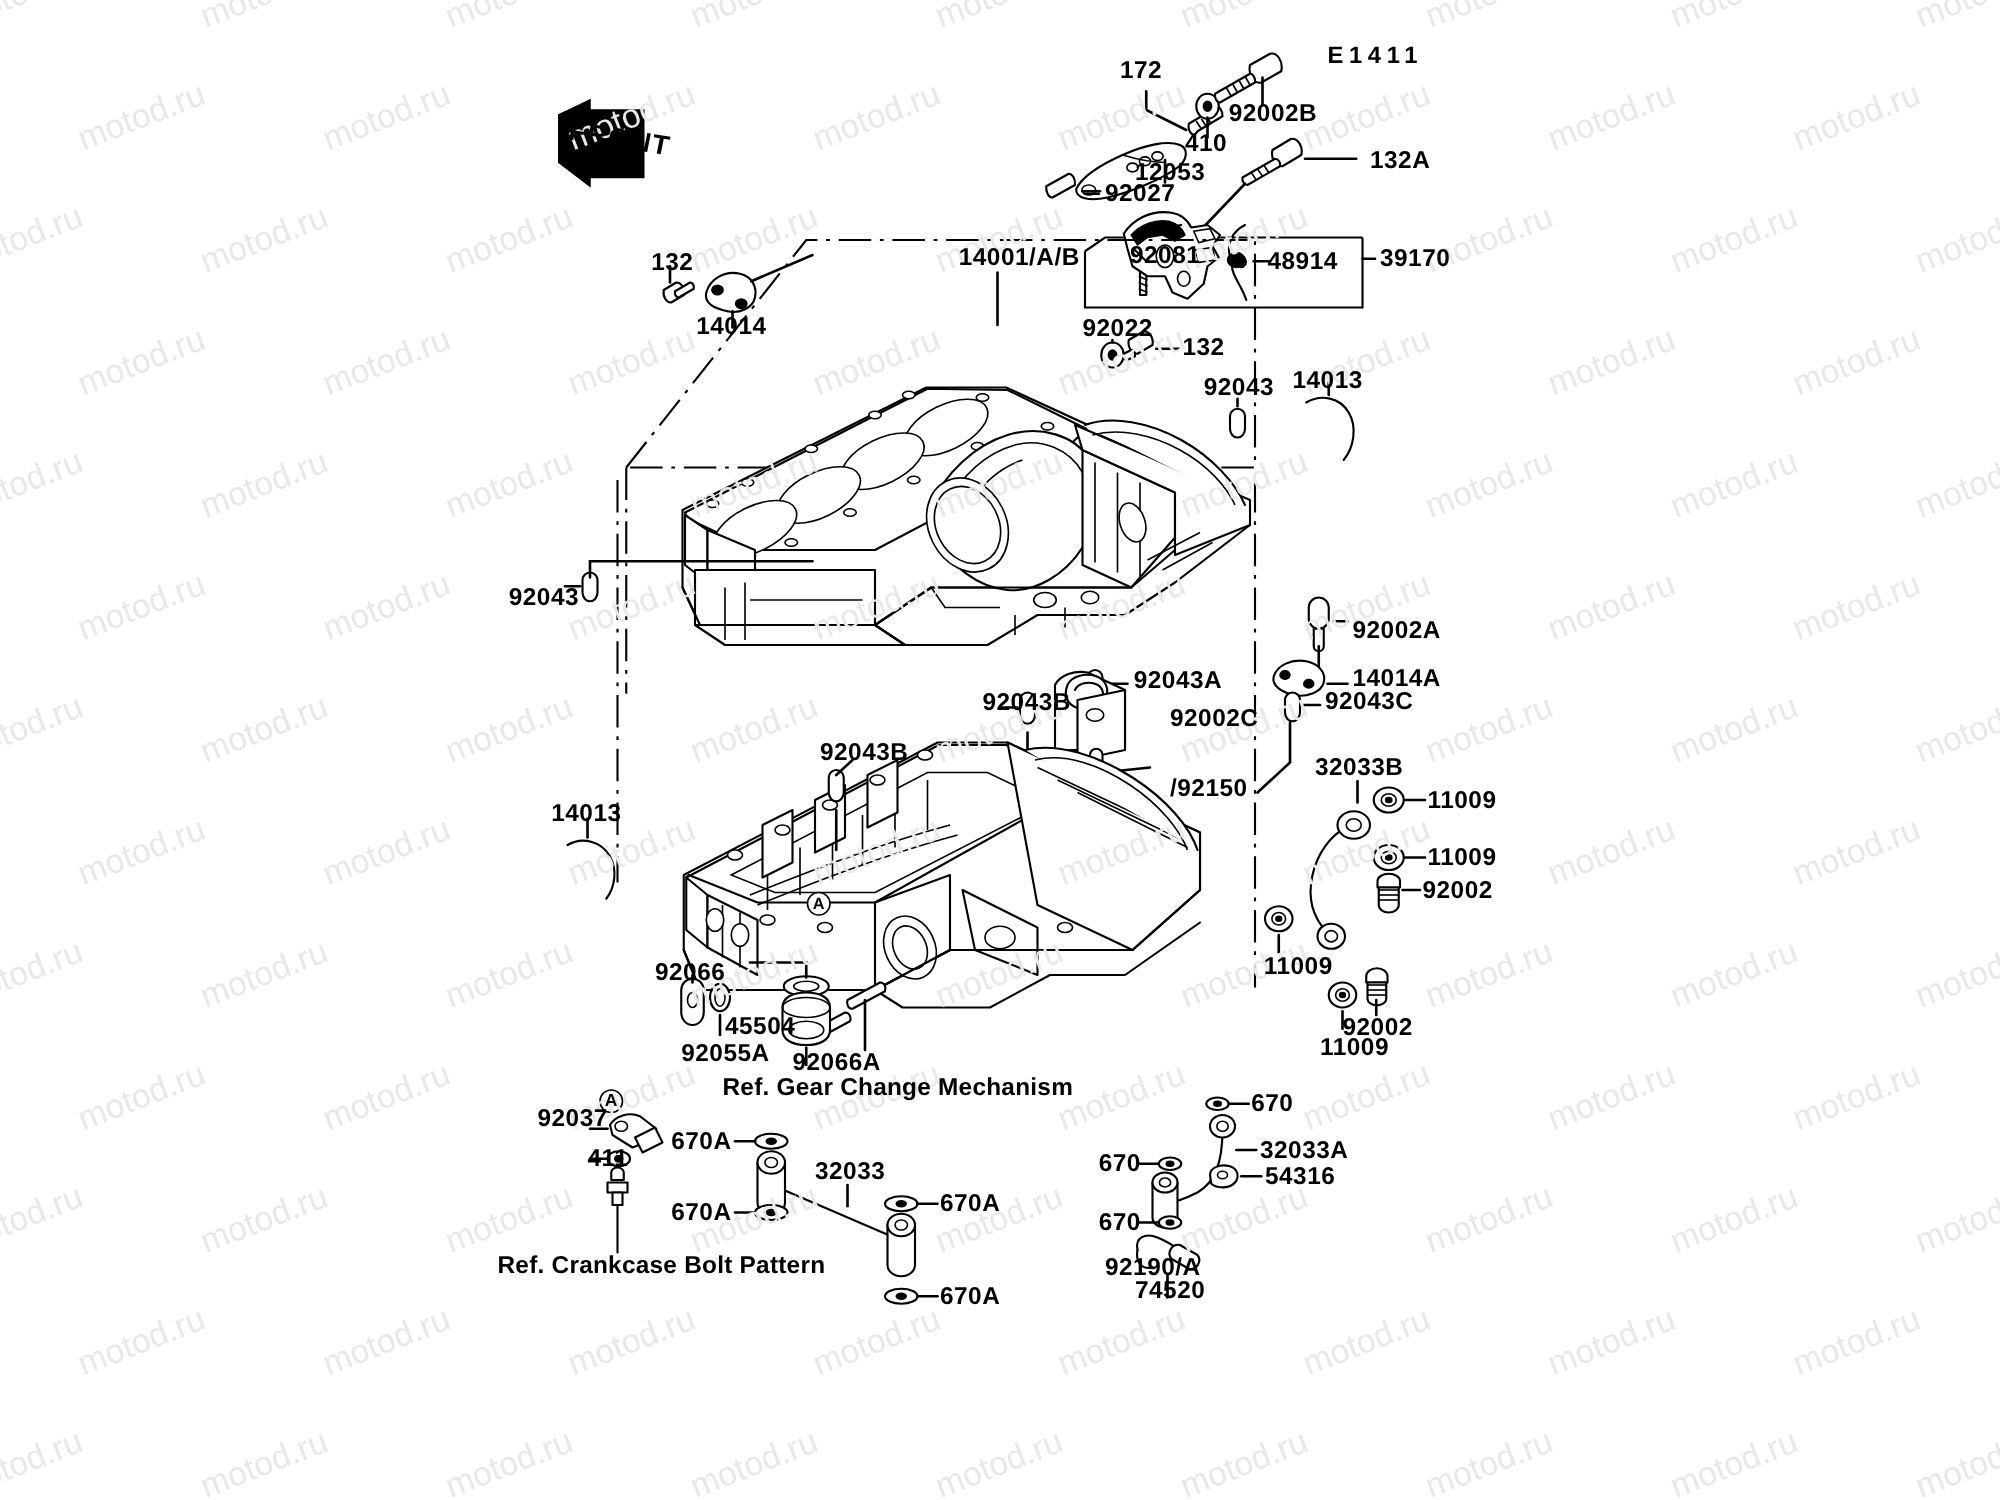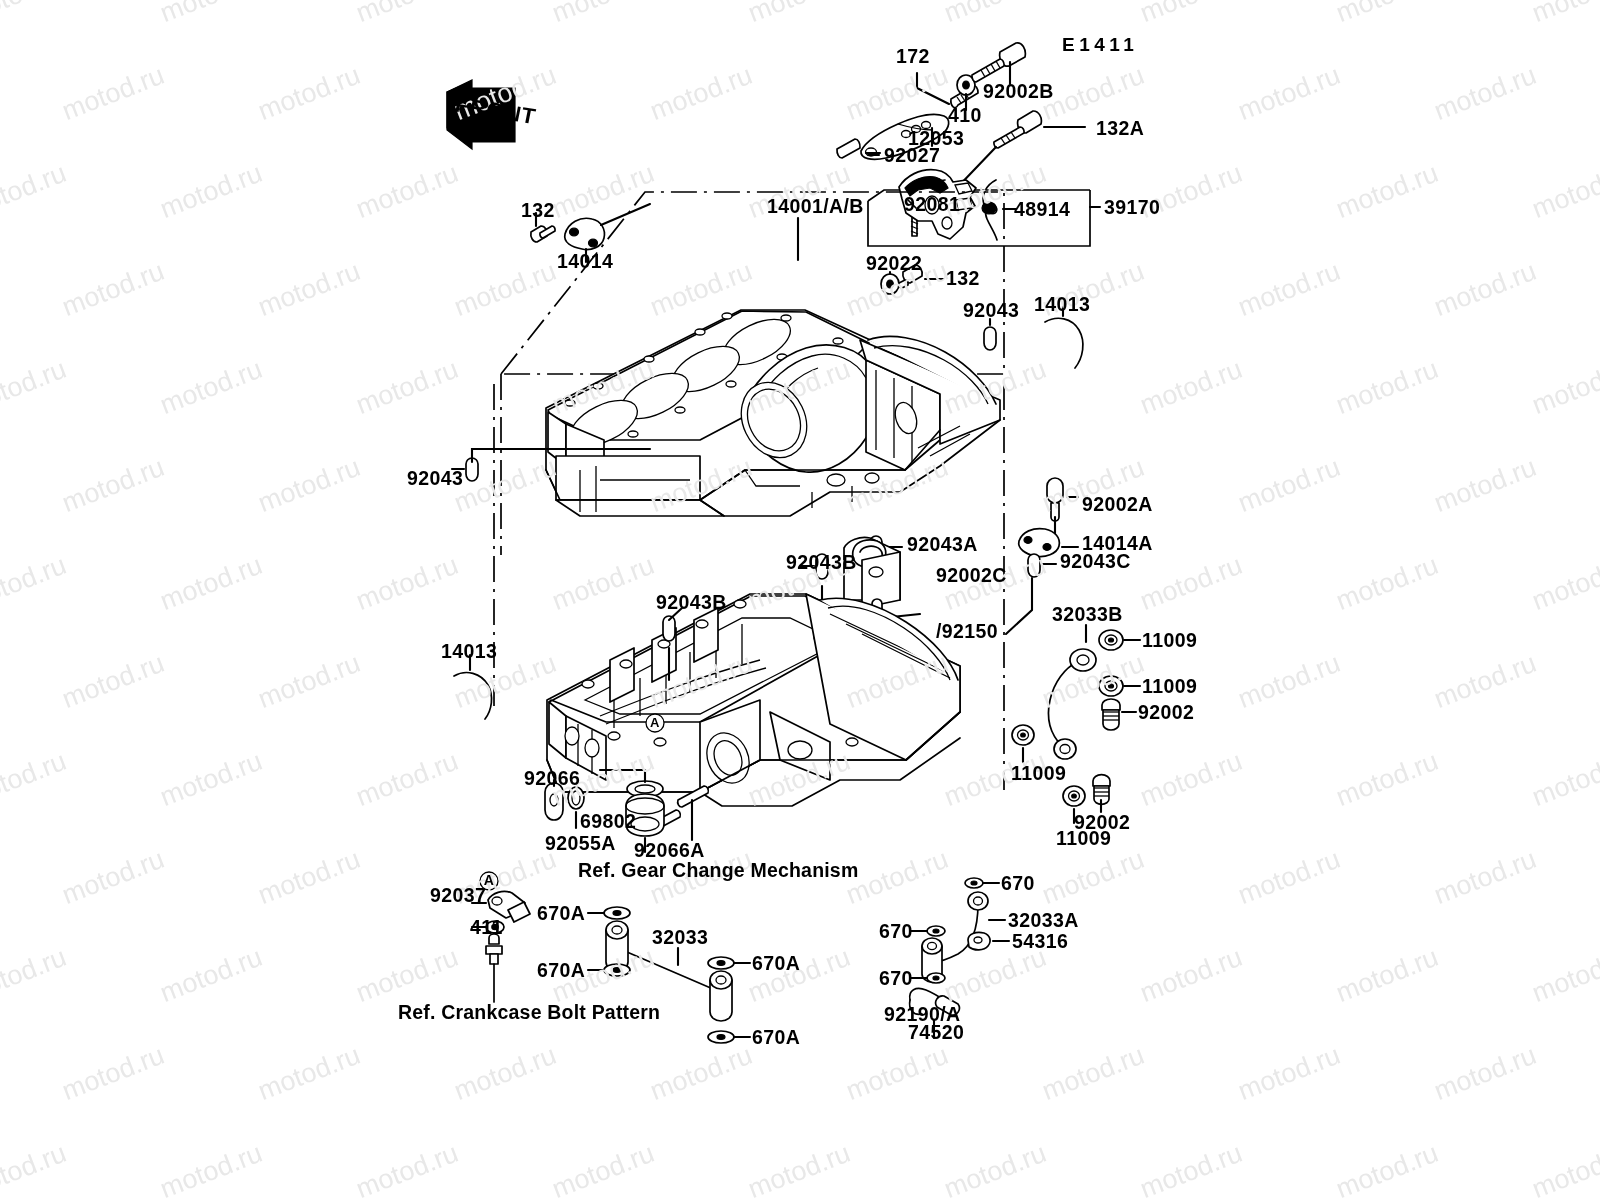--- a/index.html
+++ b/index.html
@@ -731,21 +731,21 @@
   <div class="lbl" style="left:1142px;top:676px;">11009</div>
   <div class="lbl" style="left:1138px;top:702px;">92002</div>
 
   <div class="lbl" style="left:656px;top:592px;">92043B</div>
   <div class="lbl" style="left:441px;top:641px;">14013</div>
   <div class="lbl" style="left:1011px;top:763px;">11009</div>
   <div class="lbl" style="left:1074px;top:812px;">92002</div>
   <div class="lbl" style="left:1056px;top:828px;">11009</div>
 
   <div class="lbl" style="left:524px;top:768px;">92066</div>
-  <div class="lbl" style="left:580px;top:811px;">69802</div>
+  <div class="lbl" style="left:580px;top:811px;">45504</div>
   <div class="lbl" style="left:545px;top:833px;">92055A</div>
   <div class="lbl" style="left:634px;top:840px;">92066A</div>
 
   <div class="lbl ref" style="left:578px;top:860px;">Ref. Gear Change Mechanism</div>
   <div class="lbl ref" style="left:398px;top:1002px;">Ref. Crankcase Bolt Pattern</div>
 
   <div class="lbl" style="left:430px;top:885px;">92037</div>
   <div class="lbl" style="left:470px;top:917px;">411</div>
 
   <div class="lbl" style="left:537px;top:903px;">670A</div>

